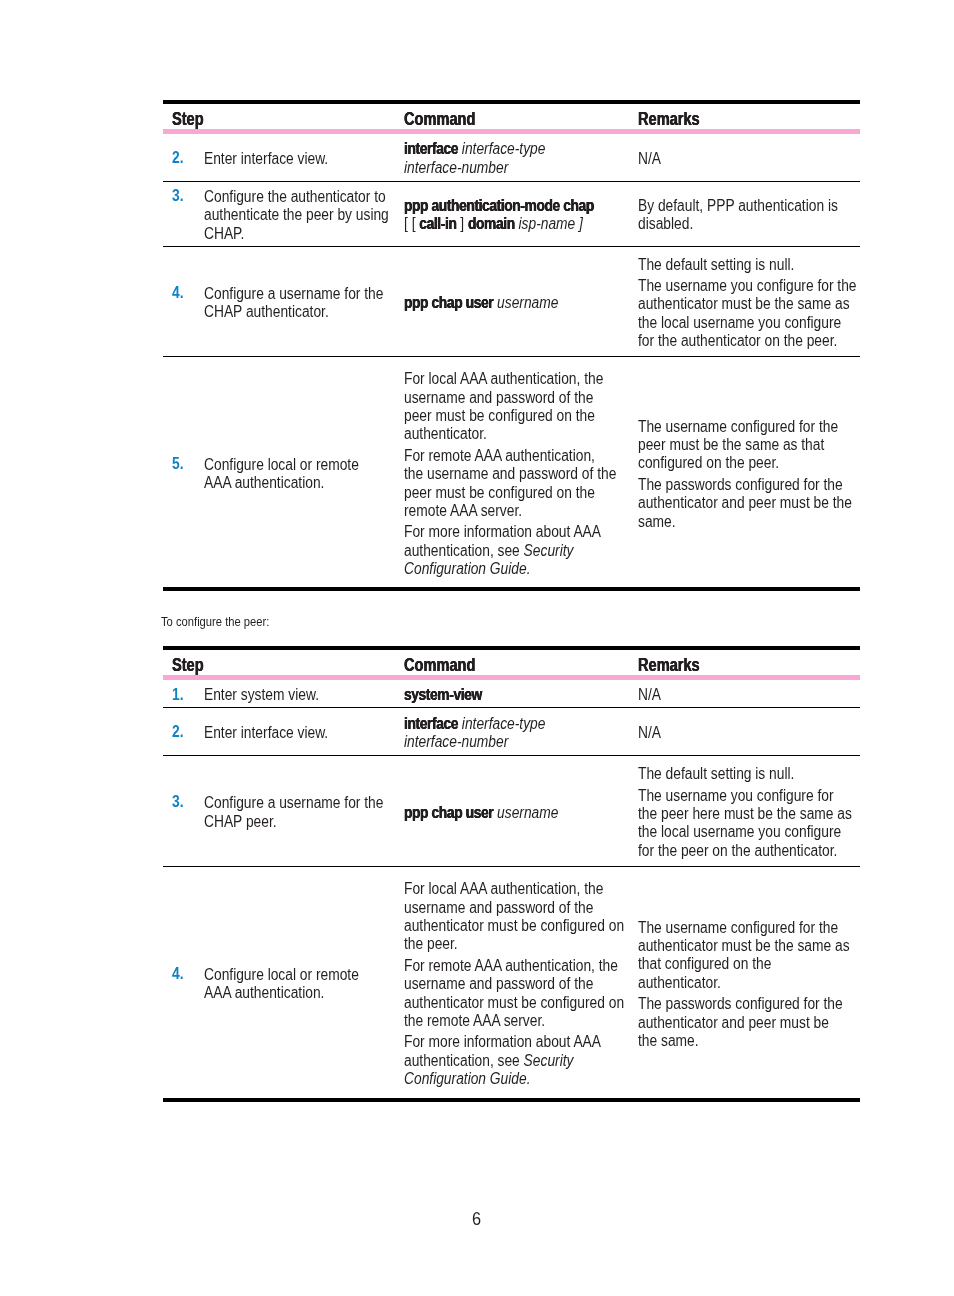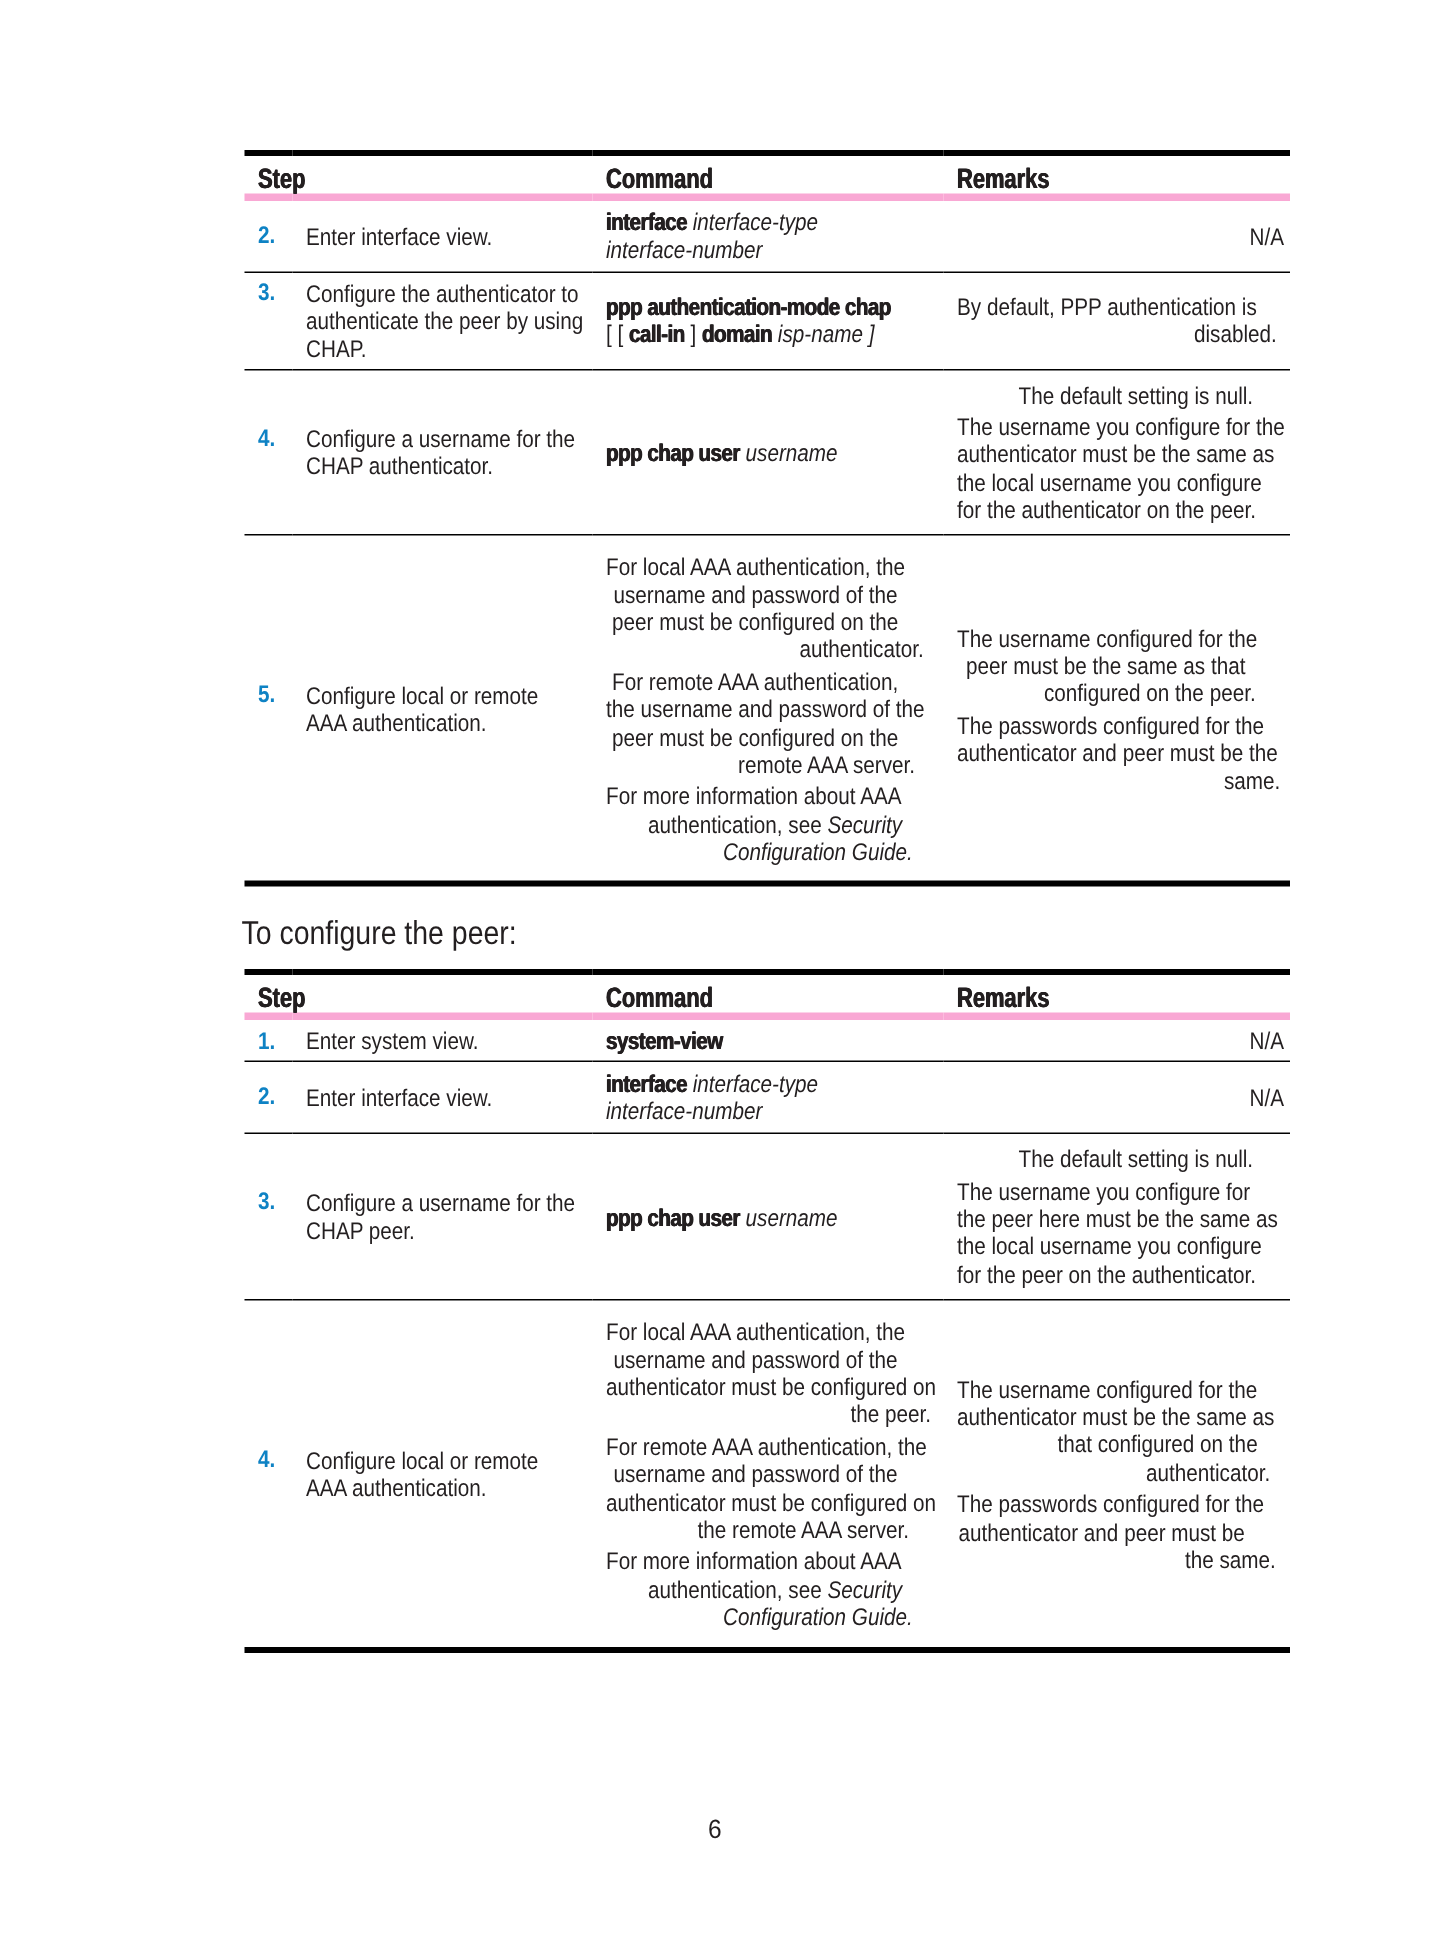--- a/index.html
+++ b/index.html
@@ -24,28 +24,28 @@
          padding:0 0 0 8.7px !important;
          border-top:4px solid #000;border-bottom:5px solid #f9a8d4;vertical-align:bottom;}
   th.hdr .sqh{position:relative;top:2px;text-shadow:0.34px 0 0 currentColor,-0.34px 0 0 currentColor;}
 
   td.cell{font-size:16px;line-height:18.4px;border-top:1.2px solid #000;padding:3.4px 0 0 8.7px !important;}
   td.num{font-size:16px;line-height:18.4px;color:#0e82c4;font-weight:bold;
          border-top:1.2px solid #000;padding:0 0 0 8.7px !important;position:relative;}
   td.num .numin{position:absolute;left:8.7px;top:1.7px;}
   tr.first td{border-top:0 !important;}
 
-  p{margin:0;text-align:right;}
+  p{margin:0;}
   p+p{margin-top:3px;}
   .bd{font-weight:bold;letter-spacing:-0.45px;text-shadow:0.32px 0 0 currentColor,-0.32px 0 0 currentColor;}
   .it{font-style:italic;}
 
   .tblend{position:absolute;left:163px;width:697px;border-top:4px solid #000;height:0;}
 
-  .para{position:absolute;font-size:22px;line-height:21.5px;text-decoration:underline;}
+  .para{position:absolute;font-size:13px;line-height:21.5px;text-decoration:underline;}
   h2.head{position:absolute;margin:0;color:#0e82c4;font-size:21.2px;font-weight:bold;line-height:24px;white-space:nowrap;}
   h2.head .sqh{transform:scaleX(.755) translateZ(0);text-shadow:0.4px 0 0 currentColor,-0.4px 0 0 currentColor;}
   .pgnum{position:absolute;font-size:17.6px;text-align:center;width:954px;left:0;}
   .pgnum .sq{transform:scaleX(.93) translateZ(0);}
 </style>
 </head>
 <body>
 
 <div class="page">
 

